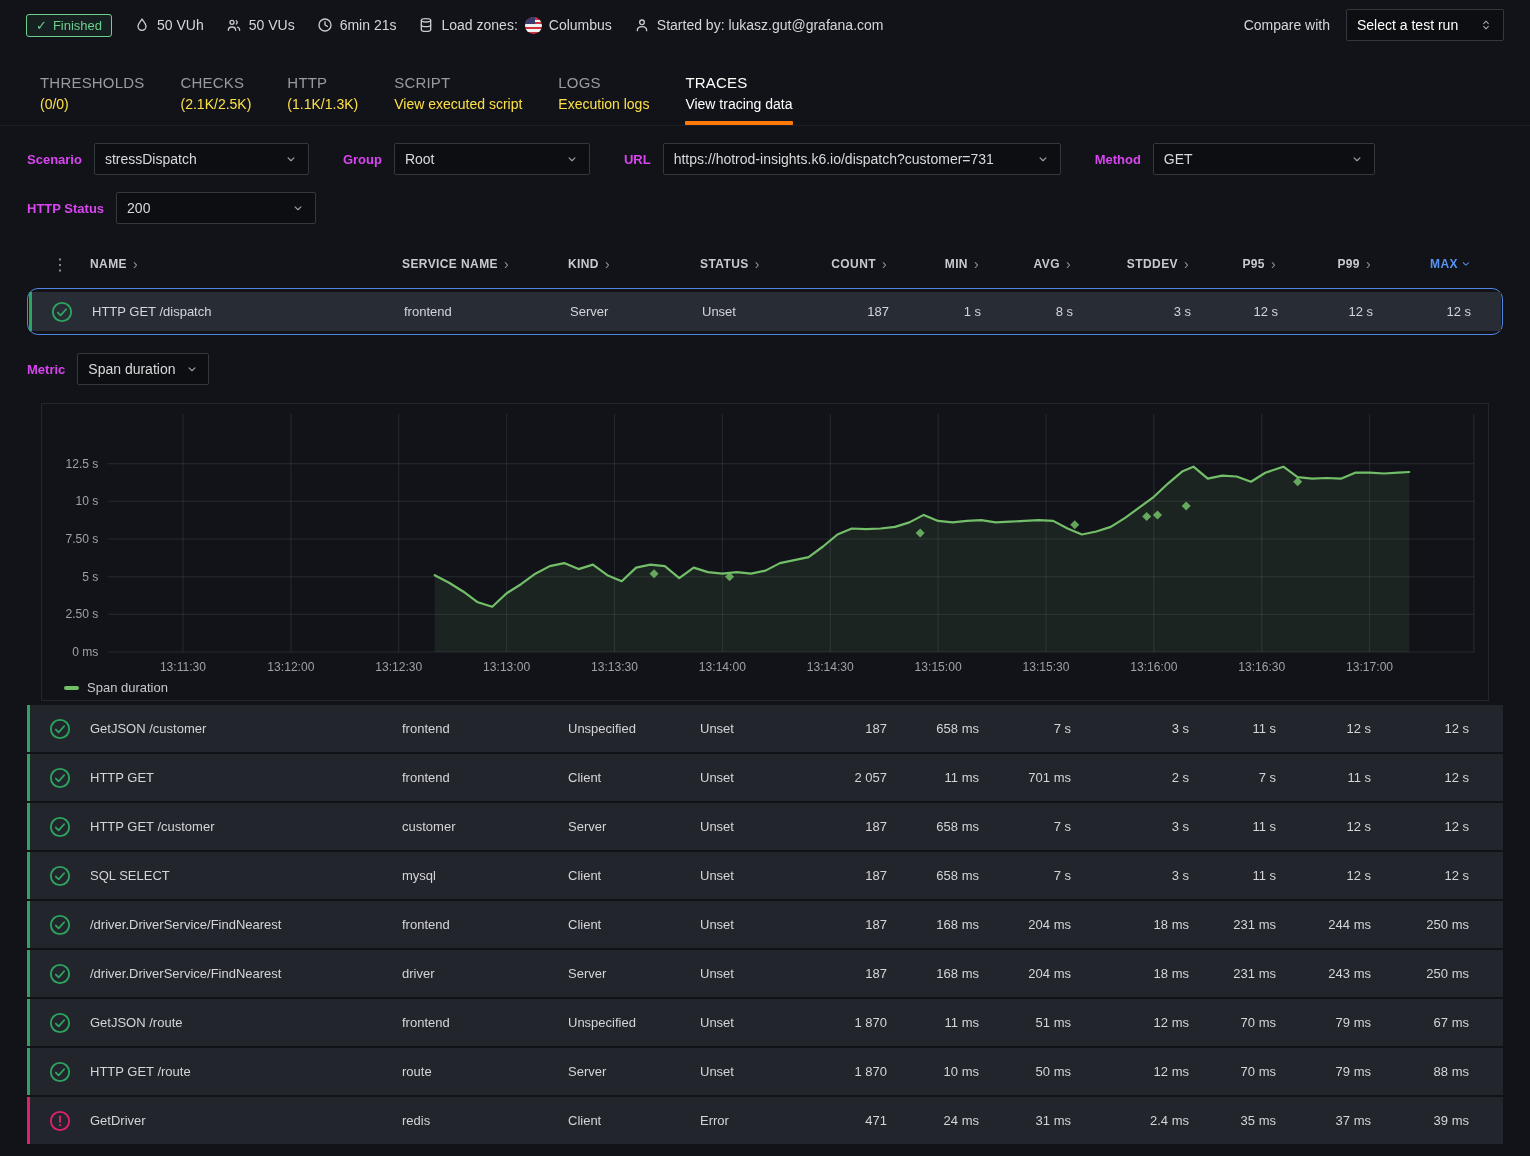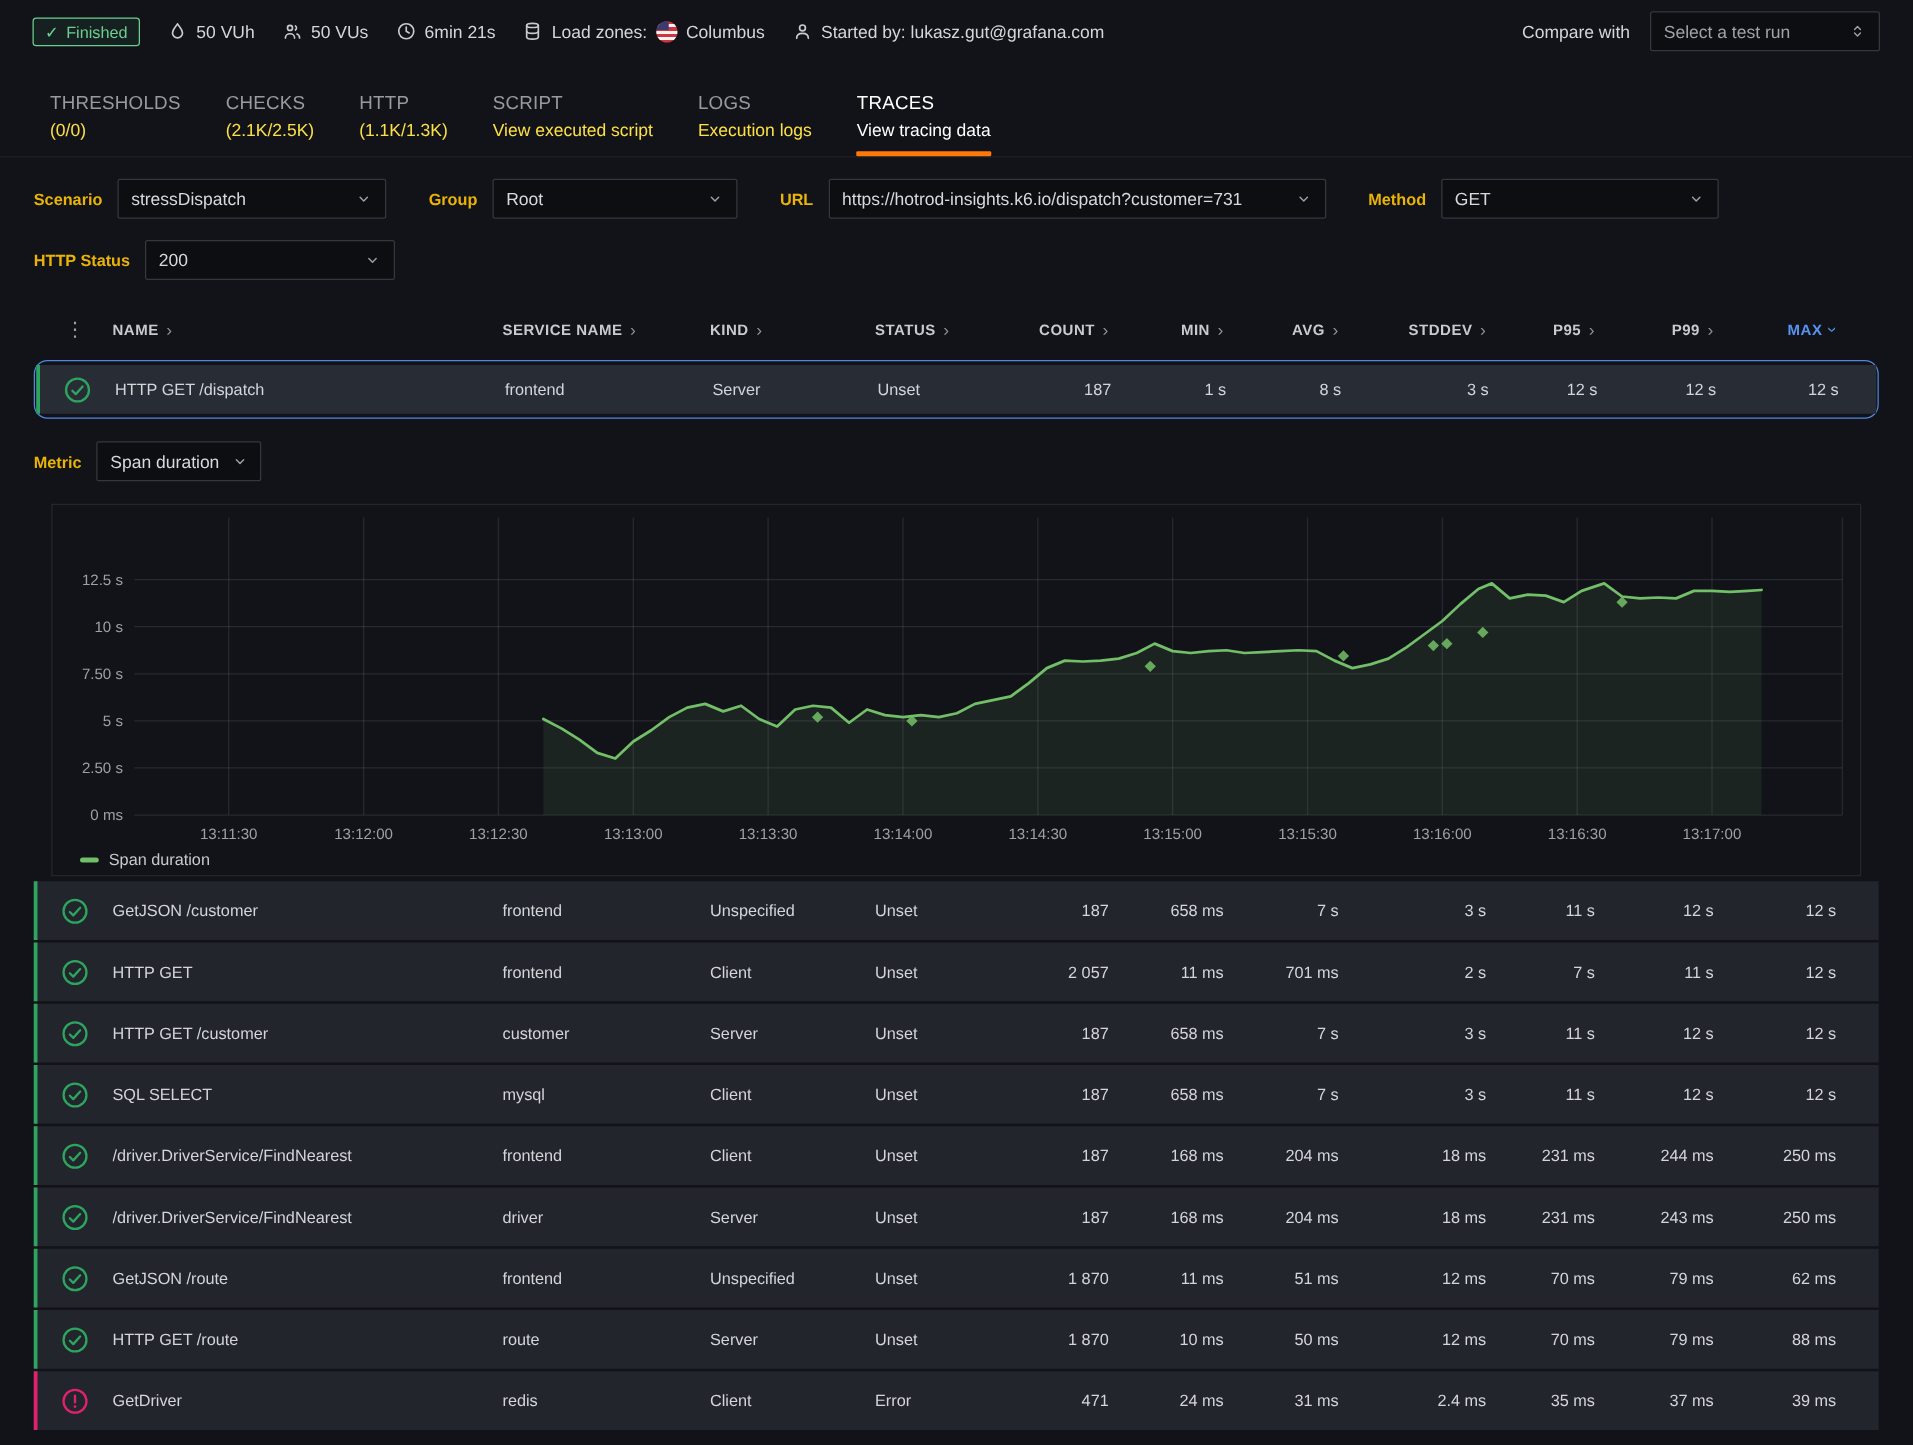--- a/index.html
+++ b/index.html
@@ -24,33 +24,33 @@
   .us-flag::before { content:""; position:absolute; left:0; top:0; width:58%; height:47%; background:#3c3b6e; }
   .topbar .spacer { flex:1; }
   .compare-label { color:#d5d6da; }
   
   .select {
     display:inline-flex; align-items:center; justify-content:space-between; gap:10px;
     background:#0d0e12; border:1px solid #33383f; border-radius:2px;
     height:32px; padding:0 10px; color:#d8d9da; font-size:14px; cursor:pointer; white-space:nowrap;
   }
   .select .chev svg { width:14px; height:14px; stroke:#9da0a6; fill:none; stroke-width:2; stroke-linecap:round; stroke-linejoin:round; display:block; }
-  .select.compare { width:184px; color:#a3a3a3; margin-left:-6px; }
+  .select.compare { width:158px; color:#ffffff; margin-left:-6px; }
   
   .tabs { display:flex; padding:14px 0 0 40px; margin-top:10px; border-bottom:1px solid rgba(204,204,220,0.07); }
   .tab { margin-right:36px; padding-bottom:13px; position:relative; cursor:pointer; }
   .tab .t-title { font-size:15px; color:#969aa1; letter-spacing:.2px; }
   .tab .t-sub { font-size:14px; color:#fde047; margin-top:5px; }
   .tab.active .t-title, .tab.active .t-sub { color:#ffffff; }
   .tab.active::after { content:""; position:absolute; left:0; right:0; bottom:0; height:4px; background:#ff780a; border-radius:1px; }
   
   .content { padding:0 27px; }
   .frow { display:flex; align-items:center; margin-top:17px; }
   .fgroup { display:flex; align-items:center; gap:12px; margin-right:34px; }
-  .flabel { color:#eab308; font-size:13px; font-weight:bold; white-space:nowrap;text-align:center; }
+  .flabel { color:#d946ef; font-size:13px; font-weight:bold; white-space:nowrap;text-align:center; }
   
   .trow {
     display:grid;
     grid-template-columns:60px 312px 166px 132px 100px 87px 92px 92px 118px 87px 95px 98px;
     align-items:center; height:47px; background:#22252b;
     border-left:3px solid #2da45f; padding-right:34px;
     font-size:13px; color:#d3d5d9; cursor:pointer;
   }
   .trow.error { border-left-color:#e0226e; }
   .trow .cell { overflow:hidden; white-space:nowrap; }
@@ -502,21 +502,21 @@
         <div class="cell">GetJSON /route</div>
         <div class="cell">frontend</div>
         <div class="cell">Unspecified</div>
         <div class="cell">Unset</div>
         <div class="cell num">1 870</div>
         <div class="cell num">11 ms</div>
         <div class="cell num">51 ms</div>
         <div class="cell num">12 ms</div>
         <div class="cell num">70 ms</div>
         <div class="cell num">79 ms</div>
-        <div class="cell num">62 ms</div>
+        <div class="cell num">67 ms</div>
       </div>
       <div class="trow">
         <div class="cell icon-cell">
           <svg viewBox="0 0 24 24">
             <circle cx="12" cy="12" r="10" fill="none" stroke="#2da45f" stroke-width="2"></circle>
             <path d="M7.5 12.6l3 3 6-6.6" fill="none" stroke="#2da45f" stroke-width="2" stroke-linecap="round" stroke-linejoin="round"></path>
           </svg>
         </div>
         <div class="cell">HTTP GET /route</div>
         <div class="cell">route</div>

